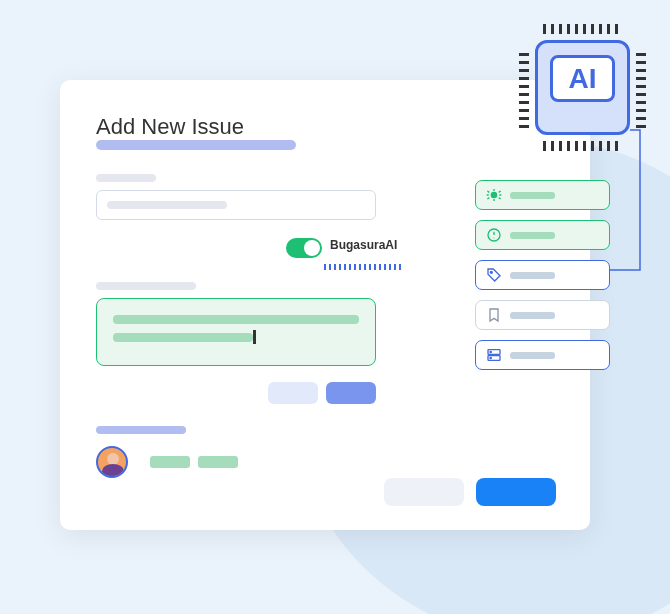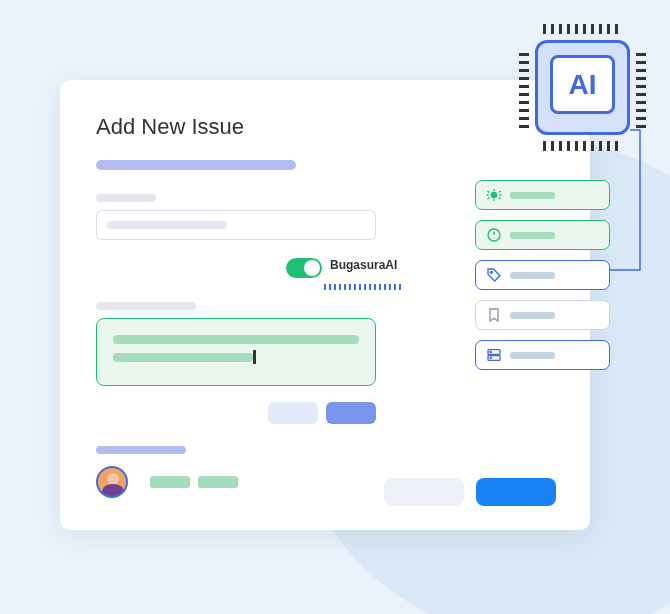--- a/index.html
+++ b/index.html
@@ -1,19 +1,19 @@
 <!DOCTYPE html>
 <html><head>
 <meta charset="utf-8">
 <style>
 *{box-sizing:border-box;margin:0;padding:0;font-family:-apple-system,BlinkMacSystemFont,sans-serif}
 body{background:#eaf2fb;width:670px;height:614px;position:relative;overflow:hidden}
 .bg-circle{position:absolute;right:-120px;top:140px;width:500px;height:500px;border-radius:50%;background:#d9e8f7}
 .card{position:absolute;left:60px;top:80px;width:530px;height:450px;background:#fff;border-radius:10px;box-shadow:0 6px 30px rgba(0,0,0,.08);padding:34px 36px}
-.title{font-size:22px;font-weight:500;color:#333;margin-bottom:20px}
+.title{font-size:22px;font-weight:500;color:#333;margin-bottom:0}
 .title-underline{width:200px;height:10px;background:#b1bdf0;border-radius:5px;margin-bottom:24px}
 .label-stub{height:8px;background:#e4e7ee;border-radius:4px;margin-bottom:8px}
 .input-box{height:30px;border:1px solid #d5dbe6;border-radius:6px;width:280px;margin-bottom:18px;padding:10px;display:flex;align-items:center}
 .input-stub{height:8px;background:#e4e7ee;border-radius:4px;width:120px}
 .ai-toggle-row{display:flex;align-items:flex-start;margin-left:190px;margin-bottom:6px}
 .toggle{width:36px;height:20px;background:#1dbf73;border-radius:10px;position:relative;margin-right:8px}
 .toggle::after{content:"";position:absolute;right:2px;top:2px;width:16px;height:16px;background:#fff;border-radius:50%}
 .toggle-label{font-size:12px;font-weight:600;color:#333}
 .hash-line{height:6px;width:80px;background:repeating-linear-gradient(90deg,#4169e1 0,#4169e1 2px,transparent 2px,transparent 5px);margin-left:228px;margin-bottom:12px}
 .textarea-wrap{width:280px;margin-bottom:16px}
@@ -30,21 +30,21 @@
 .avatar::before{content:"";position:absolute;top:5px;left:9px;width:12px;height:12px;border-radius:50%;background:#f1c5a8}
 .avatar::after{content:"";position:absolute;bottom:-2px;left:4px;width:22px;height:14px;border-radius:50% 50% 0 0;background:#6b4191}
 .pills{display:flex;gap:8px}
 .pill{width:40px;height:12px;background:#a5dcbb;border-radius:3px}
 .footer-btns{position:absolute;bottom:24px;right:34px;display:flex;gap:12px}
 .footer-btn{width:80px;height:28px;border-radius:8px}
 .footer-cancel{background:#eef2f8}
 .footer-submit{background:#1a82f7}
 .ai-chip{position:absolute;right:30px;top:30px;width:115px;height:115px}
 .chip-outer{position:absolute;left:10px;top:10px;width:95px;height:95px;background:#d5e1fb;border:3px solid #4169e1;border-radius:12px}
-.chip-inner{position:absolute;left:25px;top:25px;width:65px;height:59px;background:#fff;border:3px solid #4169e1;border-radius:8px;display:flex;align-items:center;justify-content:center;font-size:28px;font-weight:700;color:#4169e1}
+.chip-inner{position:absolute;left:25px;top:25px;width:65px;height:47px;background:#fff;border:3px solid #4169e1;border-radius:8px;display:flex;align-items:center;justify-content:center;font-size:28px;font-weight:700;color:#4169e1}
 .chip-pins{position:absolute;background:repeating-linear-gradient(var(--dir),#333 0,#333 3px,transparent 3px,transparent 8px)}
 .pins-top{--dir:90deg;left:18px;top:-6px;width:80px;height:10px}
 .pins-bottom{--dir:90deg;left:18px;bottom:-6px;width:80px;height:10px}
 .pins-left{--dir:0deg;left:-6px;top:18px;width:10px;height:80px}
 .pins-right{--dir:0deg;right:-6px;top:18px;width:10px;height:80px}
 .suggestions{position:absolute;right:60px;top:180px;width:135px;display:flex;flex-direction:column;gap:10px}
 .sugg{height:30px;border-radius:7px;display:flex;align-items:center;padding:0 10px;gap:8px}
 .sugg-green{background:#e9f7ef;border:1.5px solid #1dbf73}
 .sugg-blue{border:1.5px solid #4169e1;background:#fff}
 .sugg-gray{border:1.5px solid #cdd5e2;background:#fff}

